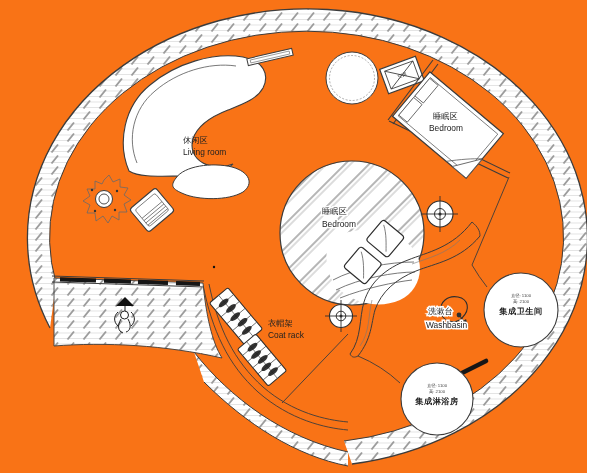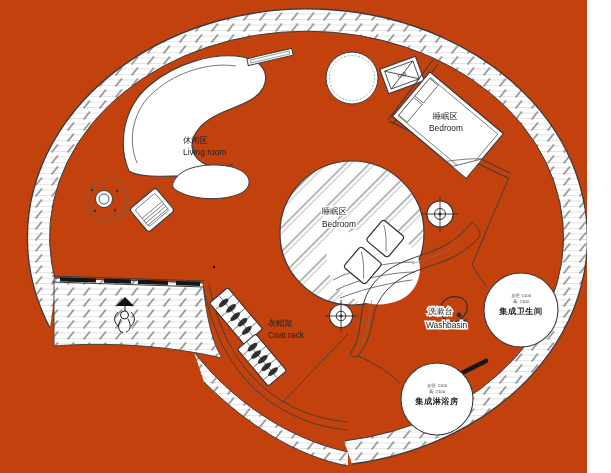--- a/index.html
+++ b/index.html
@@ -1,19 +1,19 @@
 <!DOCTYPE html>
 <html><head>
 <meta charset="utf-8">
 <style>
   html,body{margin:0;padding:0;background:#ffffff;}
   .canvas{
     position:relative;
     width:587px;height:473px;
-    background:#c2410c;
+    background:#f97316;
     font-family:"Liberation Sans", sans-serif;
     overflow:hidden;
   }
   svg{display:block;}
   text{
     font-family:"Liberation Sans","DejaVu Sans",sans-serif;
     fill:#222;
   }
   .lbl{font-size:8.2px;}
   .lbl-en{font-size:8.4px;}

